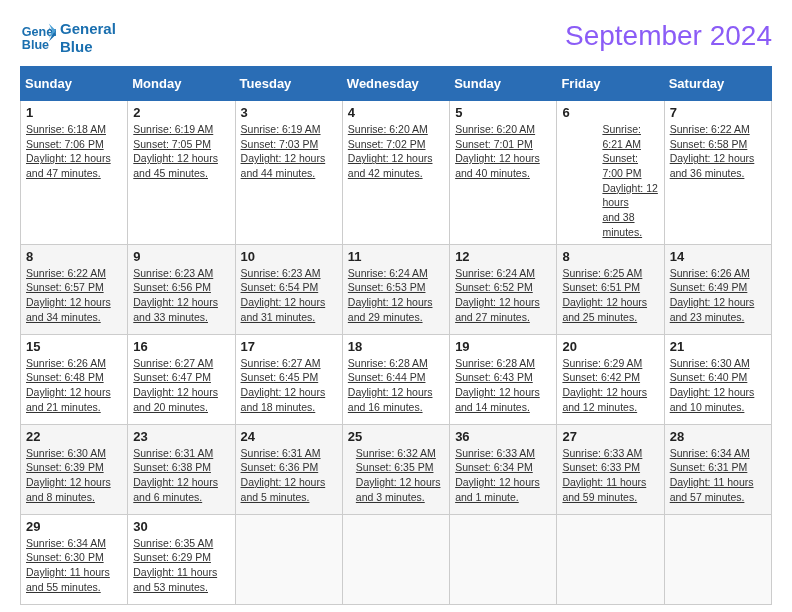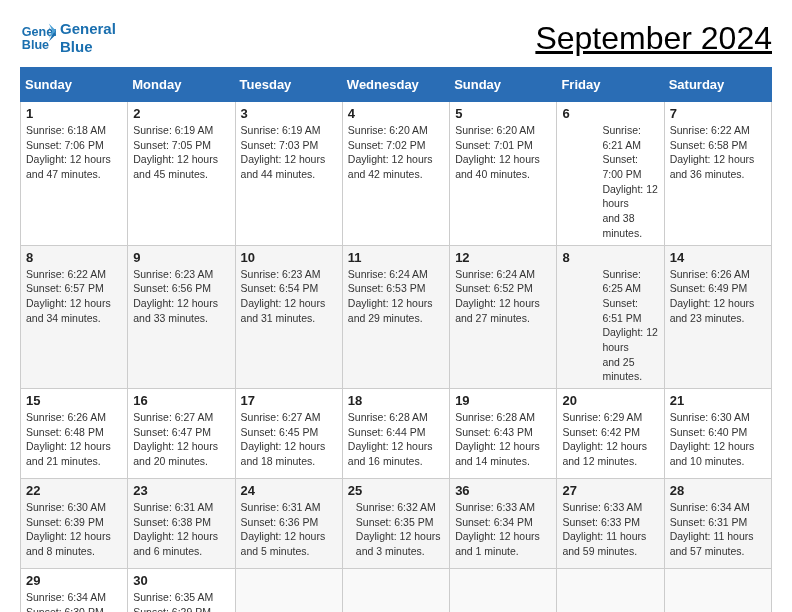--- a/index.html
+++ b/index.html
@@ -22,24 +22,23 @@
       gap: 4px;
     }
     .logo-icon {
       width: 36px;
       height: 36px;
     }
     .title-area {
       text-align: right;
     }
     .month-title {
-      font-size: 32px;
+      font-size: 28px;
       font-weight: normal;
-      color: #000000;
-      text-decoration: underline;
+      color: #8b5cf6;
     }
     .location-title {
       font-size: 14px;
       color: #555;
     }
     .calendar {
       width: 100%;
       border-collapse: collapse;
       font-size: 11px;
     }
@@ -67,20 +66,21 @@
       font-size: 13px;
       font-weight: bold;
       color: #222;
       display: block;
       margin-bottom: 2px;
     }
     .day-info {
       font-size: 10.5px;
       color: #333;
       line-height: 1.4;
+      text-decoration: underline;
     }
     .empty-cell {
       background: #f9f9f9 !important;
     }
   </style>
 </head>
 <body>
 
 <div class="header-area">
   <div class="logo">
@@ -195,21 +195,21 @@
         </td>
         <td>
           <span class="day-number">12</span>
           <div class="day-info" style="white-space: pre-line;">Sunrise: 6:24 AM
 Sunset: 6:52 PM
 Daylight: 12 hours
 and 27 minutes.</div>
         </td>
         <td>
           <span class="day-number">8</span>
-          <div class="day-info" style="white-space: pre-line; margin-left: 40px;">Sunrise: 6:25 AM
+          <div class="day-info" style="white-space: pre-line;">Sunrise: 6:25 AM
 Sunset: 6:51 PM
 Daylight: 12 hours
 and 25 minutes.</div>
         </td>
         <td>
           <span class="day-number">14</span>
           <div class="day-info" style="white-space: pre-line;">Sunrise: 6:26 AM
 Sunset: 6:49 PM
 Daylight: 12 hours
 and 23 minutes.</div>

